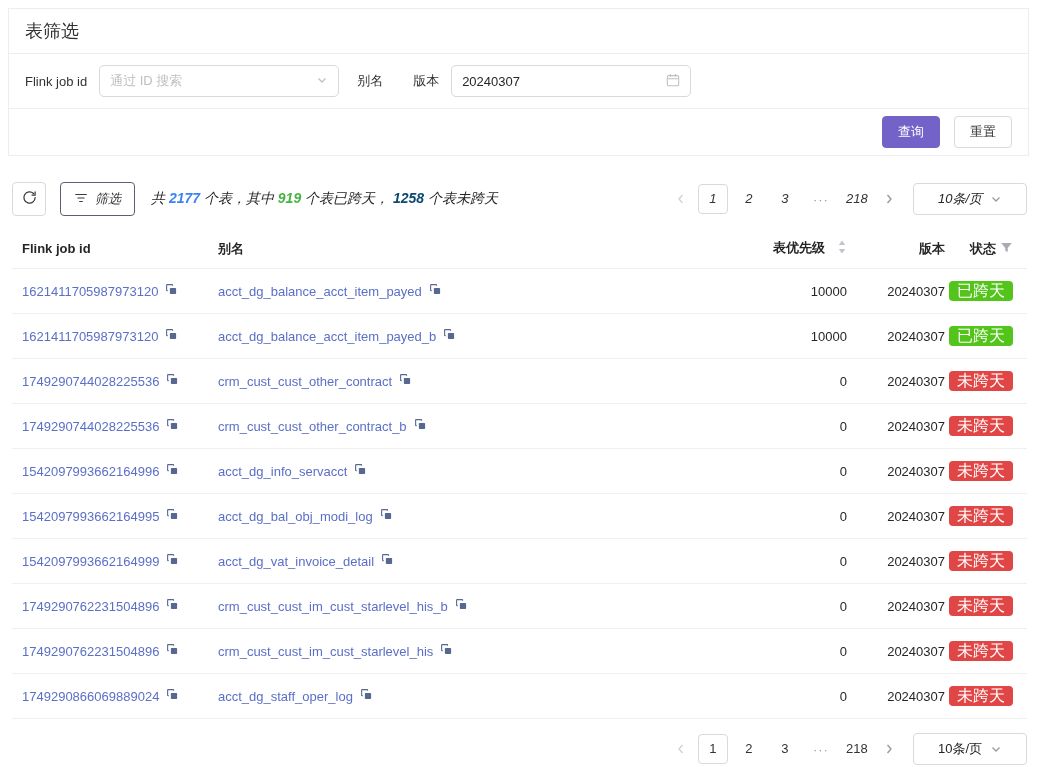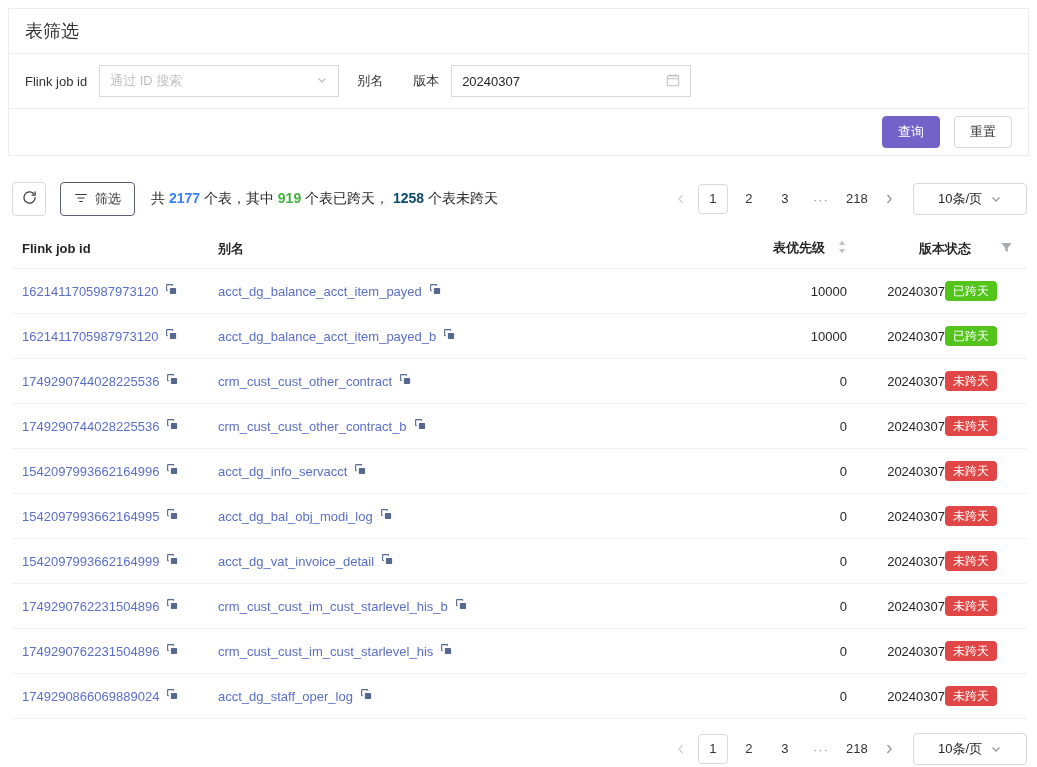--- a/index.html
+++ b/index.html
@@ -9,32 +9,32 @@
     font-family:"Liberation Sans","DejaVu Sans",sans-serif; font-size:13px; overflow:hidden;
   }
 
   
   .filter-card { margin:8px 8px 0 8px; border:1px solid #ebedf0; background:#fff; }
   .card-title  { padding:10px 16px; font-size:18px; color:#333; border-bottom:1px solid #ebedf0; }
   .card-form   { display:flex; align-items:center; padding:11px 16px; border-bottom:1px solid #ebedf0; }
   .f-label     { margin-right:12px; color:#333; white-space:nowrap; }
   .ml          { margin-left:18px; }
   .control {
-    width:240px; height:32px; border:1px solid #d9d9d9; border-radius:0; background:#fff;
+    width:240px; height:32px; border:1px solid #d9d9d9; border-radius:5px; background:#fff;
     display:flex; align-items:center; justify-content:space-between; padding:0 10px; cursor:pointer;
   }
   .placeholder { color:#bfbfbf; }
   .value-text  { color:#262626; }
   .card-footer { display:flex; justify-content:flex-end; align-items:center; gap:14px; padding:7px 16px; }
   button { font-family:inherit; font-size:13px; cursor:pointer; }
   .btn-primary { height:32px; padding:0 15px; background:#7363c9; color:#fff; border:1px solid #7363c9; border-radius:4px;margin-left:39px; }
   .btn-default { height:32px; padding:0 15px; background:#fff; color:#333; border:1px solid #d9d9d9; border-radius:4px; }
 
   
-  .toolbar  { display:flex; align-items:center; margin:26px 10px 0 12px; }
+  .toolbar  { display:flex; align-items:center; margin:26px 10px 0 12px;font-style:italic; }
   .icon-btn { width:34px; height:34px; border:1px solid #d9d9d9; border-radius:4px; background:#fff;
               display:flex; align-items:center; justify-content:center; cursor:pointer; }
   .filter-btn { margin-left:14px; height:34px; padding:0 13px; background:#fff; color:#333;
                 border:1px solid #5c5f73; border-radius:4px; display:flex; align-items:center; gap:7px; cursor:pointer; }
   .summary { margin-left:16px; font-size:14px; color:#262626; white-space:nowrap; }
   .n-blue  { color:#3b82f6; font-weight:700; }
   .n-green { color:#44b340; font-weight:700; }
   .n-red   { color:#0c4a6e; font-weight:700; }
 
   
@@ -50,24 +50,24 @@
   .size-select { margin-left:10px; height:32px; padding:0 24px; border:1px solid #d9d9d9; border-radius:4px;
                  background:#fff; display:flex; align-items:center; gap:8px; cursor:pointer; }
 
   
   .table { margin:13px 10px 0 12px; }
   .thead, .trow { display:grid; grid-template-columns:196px 1fr 140px 98px 82px; align-items:center; }
   .thead { height:40px; border-bottom:1px solid #efefef; font-weight:700; color:#262626; }
   .trow  { height:45px; border-bottom:1px solid #f0f0f0; }
   .c1, .c2 { padding-left:10px; display:flex; align-items:center; min-width:0; }
   .c-right  { display:flex; justify-content:flex-end; align-items:flex-start; gap:12px; }
-  .c-status { display:flex; justify-content:space-between; align-items:center; gap:4px; padding-right:14px; }
+  .c-status { display:flex; justify-content:flex-end; align-items:center; gap:4px; padding-right:14px; }
   .link { color:#5b6fc7; cursor:pointer; white-space:nowrap; }
   .copy-icon { margin-left:7px; cursor:pointer; flex:none; }
-  .badge { display:inline-block; padding:3px 8px; border-radius:4px; color:#fff; font-size:12px; line-height:14px; white-space:nowrap; }
+  .badge { display:inline-block; padding:3px 8px; border-radius:4px; color:#fff; font-size:16px; line-height:14px; white-space:nowrap; }
   .bottom-pager-wrap { display:flex; justify-content:flex-end; margin:14px 10px 0 12px; }
 </style>
 </head>
 <body>
 
 <div class="filter-card">
   <div class="card-title">表筛选</div>
 
   <div class="card-form">
     <span class="f-label">Flink job id</span>

